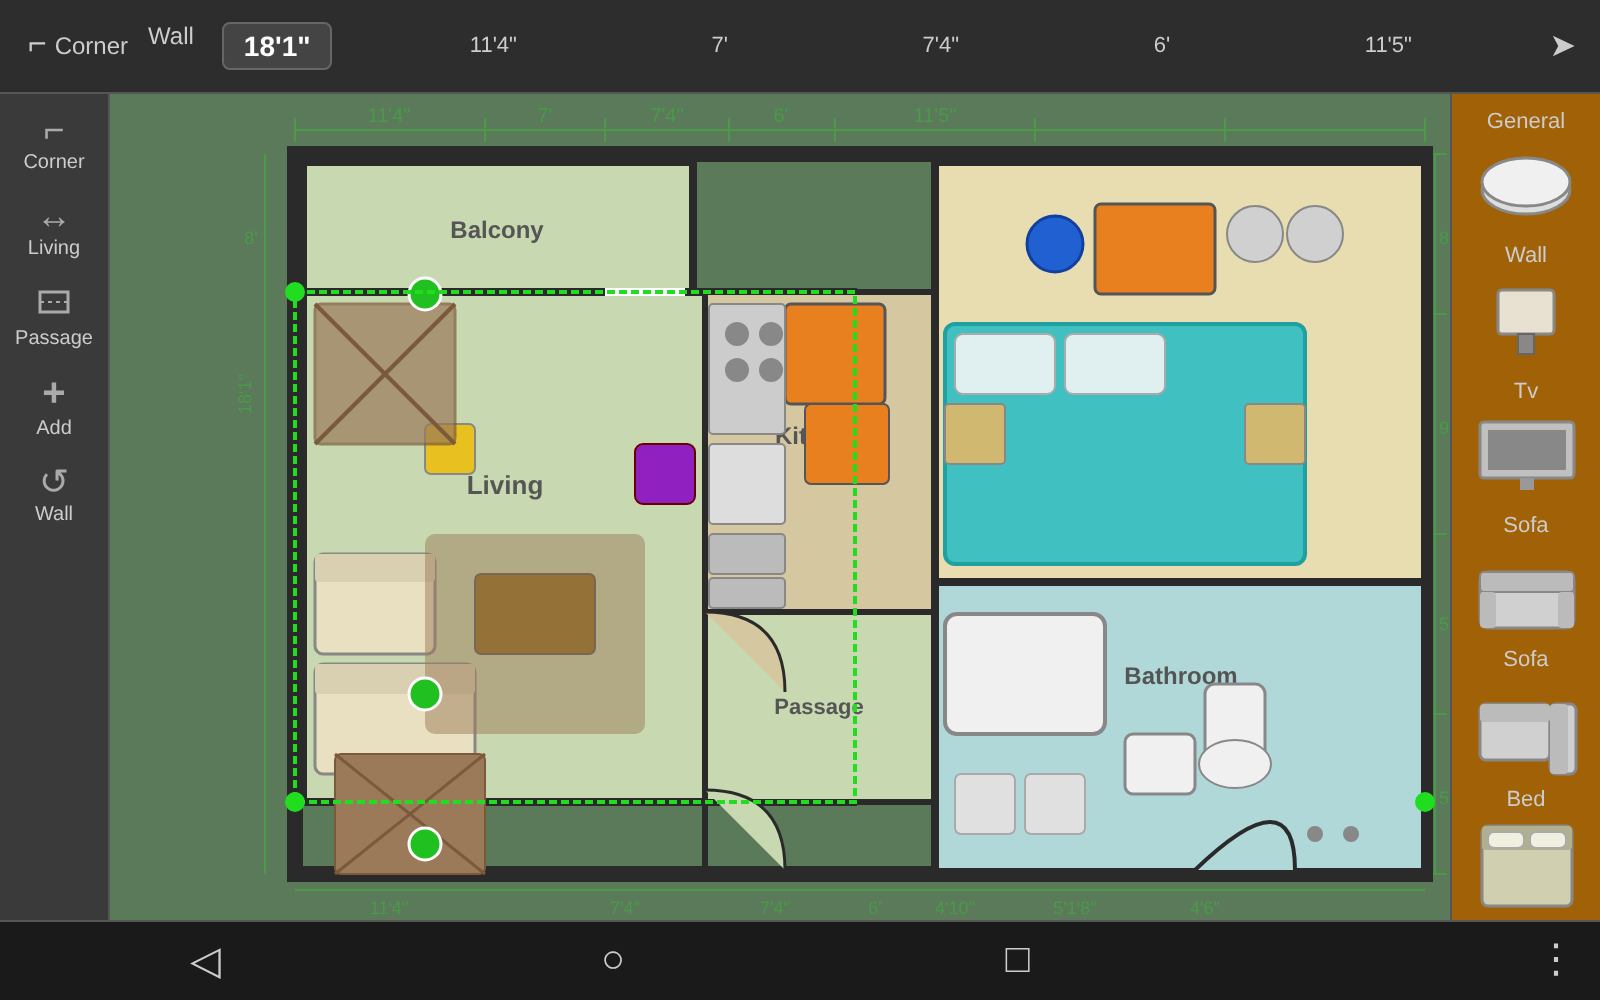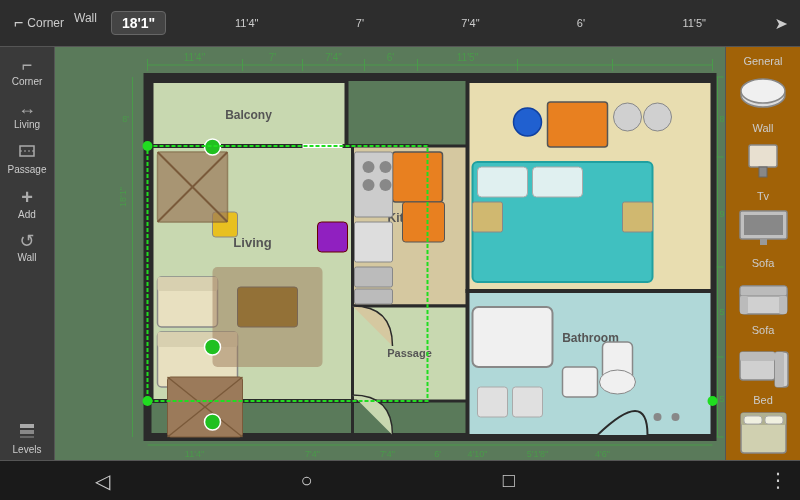--- a/index.html
+++ b/index.html
@@ -196,30 +196,20 @@
       <span>Passage</span>
     </div>
     <div class="sidebar-item">
       <span class="icon" style="font-size:20px;font-weight:bold;">+</span>
       <span>Add</span>
     </div>
     <div class="sidebar-item">
       <span class="icon" style="font-size:18px;">↺</span>
       <span>Wall</span>
     </div>
-    <div class="sidebar-item" style="margin-top:auto;">
-      <span class="icon" style="font-size:14px;">
-        <svg width="18" height="18" viewBox="0 0 18 18">
-            <rect x="2" y="2" width="14" height="4" fill="#aaa"></rect>
-            <rect x="2" y="8" width="14" height="4" fill="#888"></rect>
-            <rect x="2" y="14" width="14" height="2" fill="#666"></rect>
-          </svg>
-      </span>
-      <span>Levels</span>
-    </div>
   </div>
 
   <div id="canvas-area">
     <svg id="floor-plan-svg" viewBox="0 0 665 413" xmlns="http://www.w3.org/2000/svg">
 
       <rect width="665" height="413" fill="#5a7a5a"></rect>
 
       <line x1="90" y1="18" x2="655" y2="18" stroke="#4a9a4a" stroke-width="1"></line>
 
       <line x1="90" y1="12" x2="90" y2="24" stroke="#4a9a4a" stroke-width="1"></line>

